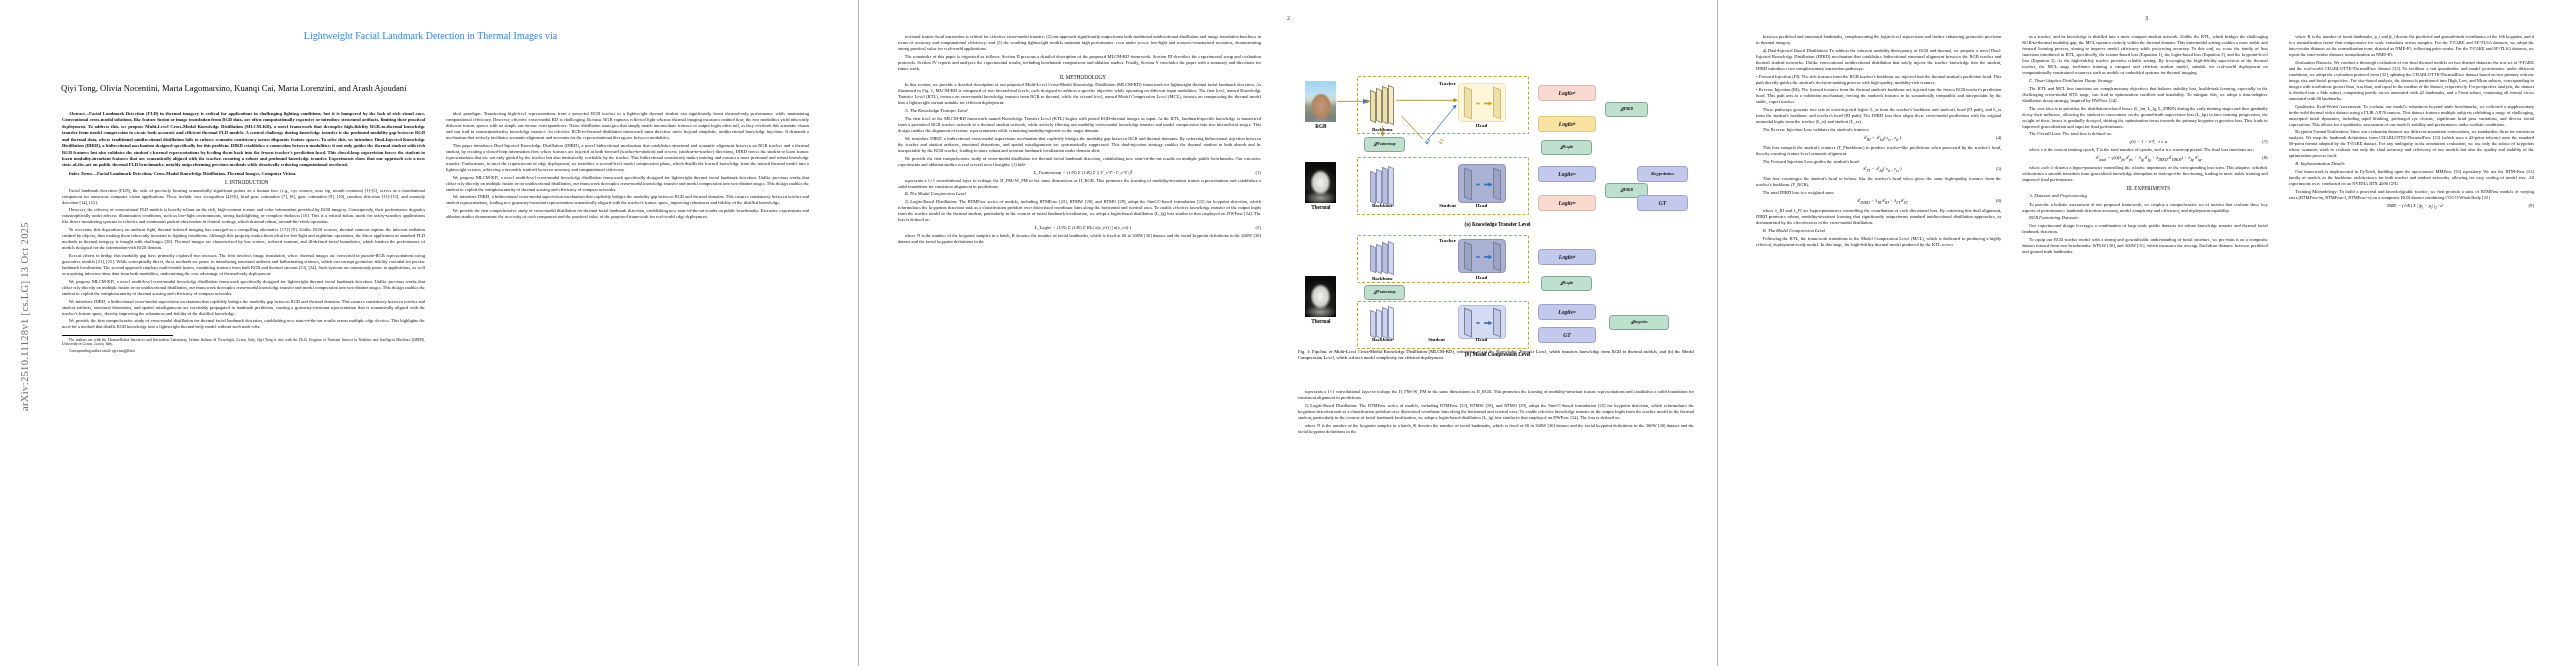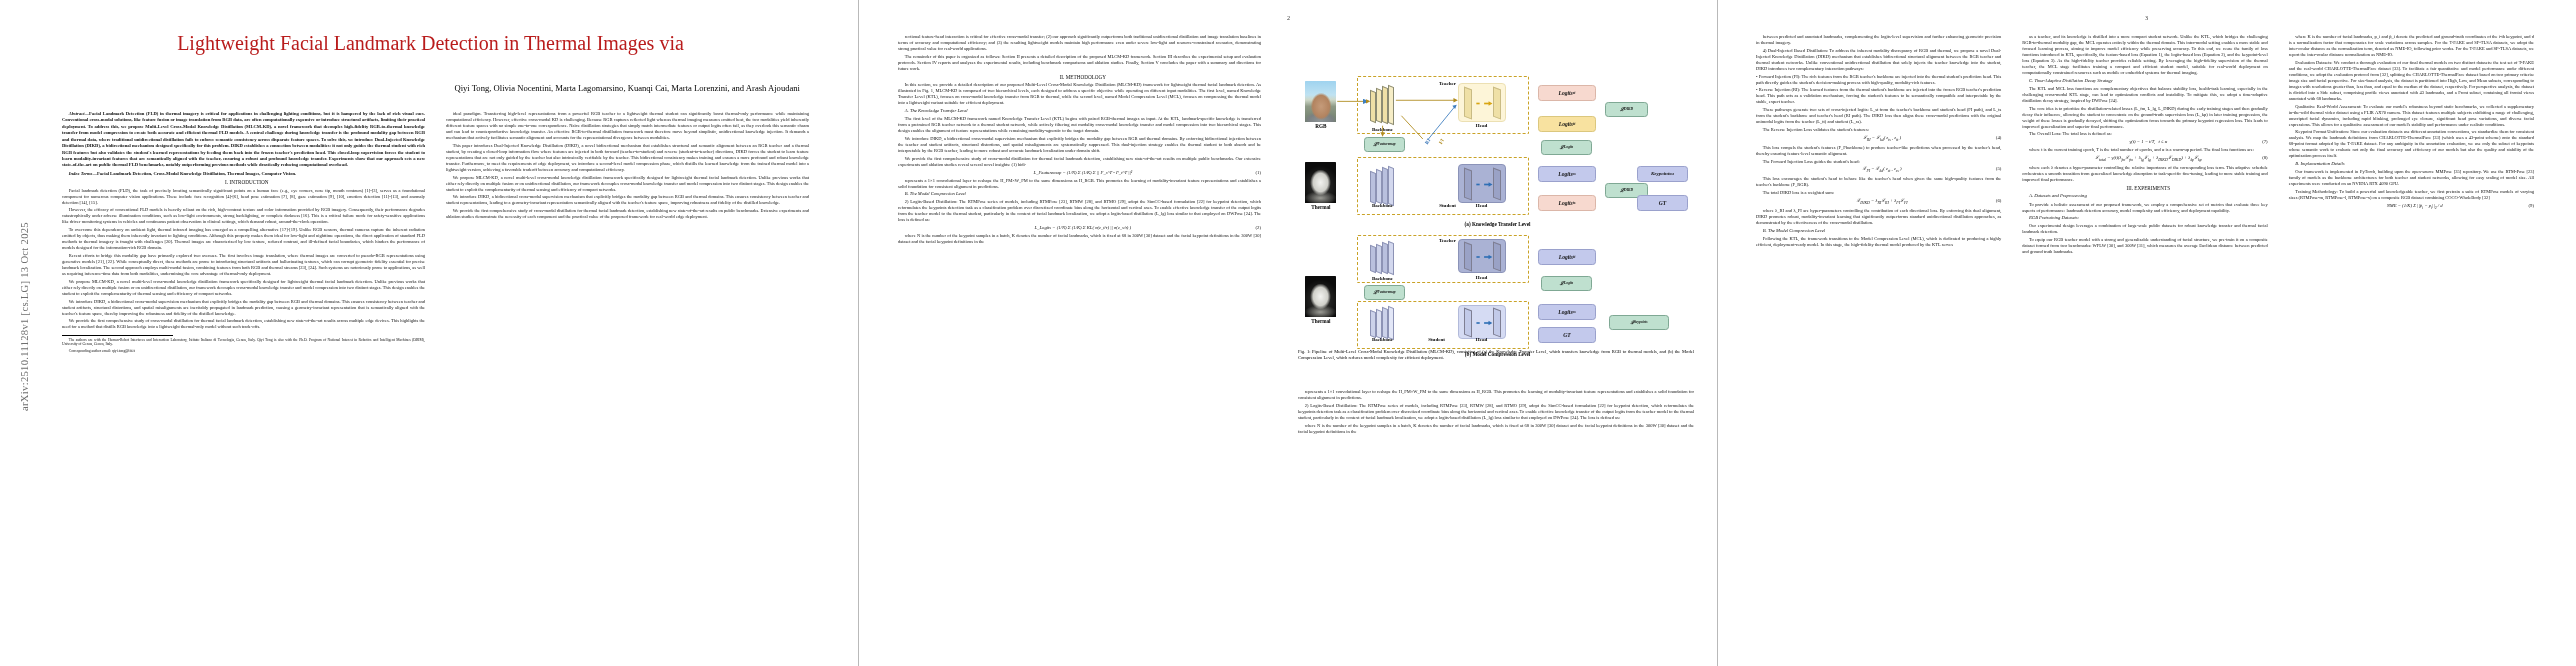--- a/index.html
+++ b/index.html
@@ -55,30 +55,30 @@
     text-align: center;
     font-size: 6.1px;
     color: #333;
   }
 
   .title {
     position: absolute;
     left: 61px; top: 29px;
     width: 739px;
     text-align: center;
-    font-size: 20px;
+    font-size: 10px;
     line-height: 1.42;
-    color: #b91c1c;
+    color: #3b82f6;
     font-weight: 400;
   }
   .authors {
     position: absolute;
     left: 61px; top: 83px;
     width: 739px;
-    text-align: right;
+    text-align: left;
     font-size: 8.6px;
     color: #000;
   }
 
   
   .cols {
     position: absolute;
     display: flex;
     gap: 21px;
   }

